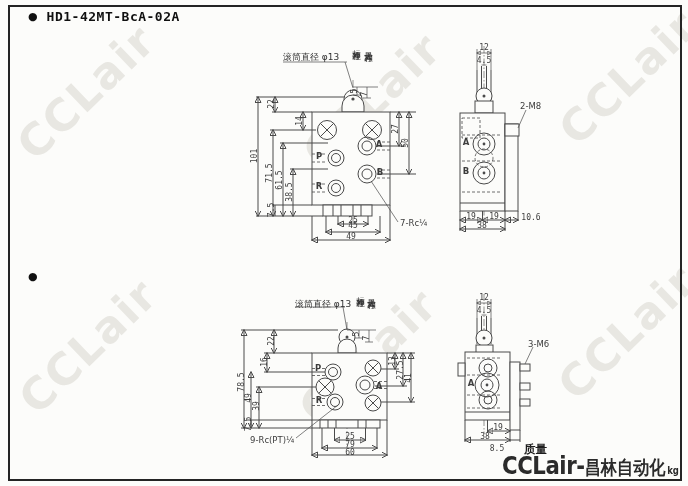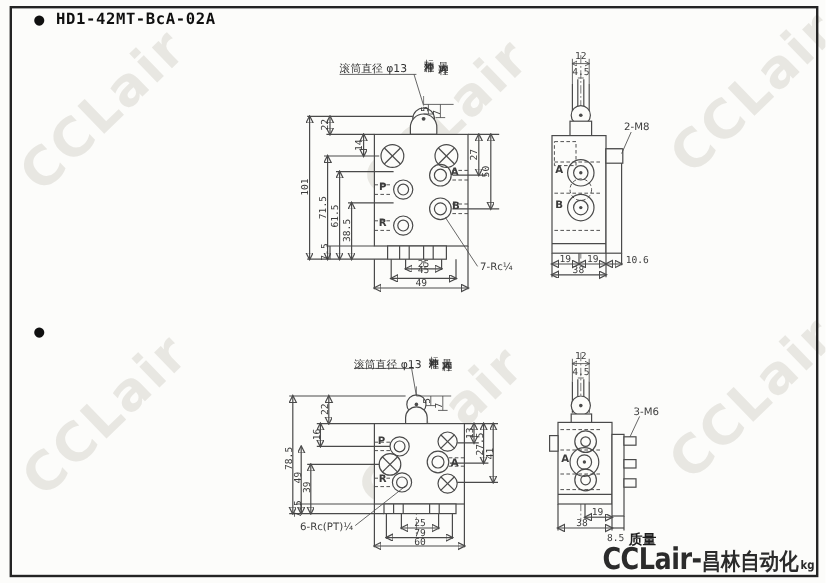--- a/index.html
+++ b/index.html
@@ -331,21 +331,21 @@
       <line class="thin" x1="100" y1="115" x2="58" y2="148"></line>
     </svg>
     <span class="cjk" style="left:57px;top:8px">滚筒直径 φ13</span>
     <span class="vcjk" style="left:117px;top:0px">标准冲程</span>
     <span class="vcjk" style="left:128px;top:2px">最大冲程</span>
     <span class="vdim" style="left:118px;top:44px">5</span>
     <span class="vdim" style="left:128px;top:48px">7</span>
     <span class="port" style="left:80px;top:78px">P</span>
     <span class="port" style="left:81px;top:110px">R</span>
     <span class="port" style="left:141px;top:96px">A</span>
-    <span class="anno" style="left:12px;top:145px">6-Rc(PT)¼</span>
+    <span class="anno" style="left:12px;top:145px">9-Rc(PT)¼</span>
     <span class="vdim" style="left:3px;top:92px">78.5</span>
     <span class="vdim" style="left:33px;top:51px">22</span>
     <span class="vdim" style="left:10px;top:108px">49</span>
     <span class="vdim" style="left:18px;top:116px">39</span>
     <span class="vdim" style="left:26px;top:72px">16</span>
     <span class="vdim" style="left:10px;top:134px">7.5</span>
     <span class="vdim" style="left:154px;top:71px">13</span>
     <span class="vdim" style="left:162px;top:80px">27.5</span>
     <span class="vdim" style="left:170px;top:88px">41</span>
     <span class="dim" style="left:112px;top:146px">25</span>
@@ -408,21 +408,21 @@
         <line x1="25" y1="150" x2="70" y2="150" marker-start="url(#a4)" marker-end="url(#a4)"></line>
         <line x1="70" y1="150" x2="80" y2="150"></line>
       </g>
     </svg>
     <span class="dim" style="left:44px;top:7px">12</span>
     <span class="dim" style="left:44px;top:20px">4.5</span>
     <span class="anno" style="left:88px;top:49px">3-M6</span>
     <span class="port" style="left:31px;top:93px">A</span>
     <span class="dim" style="left:58px;top:137px">19</span>
     <span class="dim" style="left:45px;top:146px">38</span>
-    <span class="dim" style="left:73px;top:158px">8.5</span>
+    <span class="dim" style="left:57px;top:158px">8.5</span>
   </div>
 
   <span class="wlabel" style="left:524px;top:442px">质量</span>
   <div class="logo" style="left:502px;top:451px">
     <span class="latin">CCLair-</span>
     <span class="cjktxt">昌林自动化</span>
     <span class="kgtail">kg</span>
   </div>
 
 </div>

